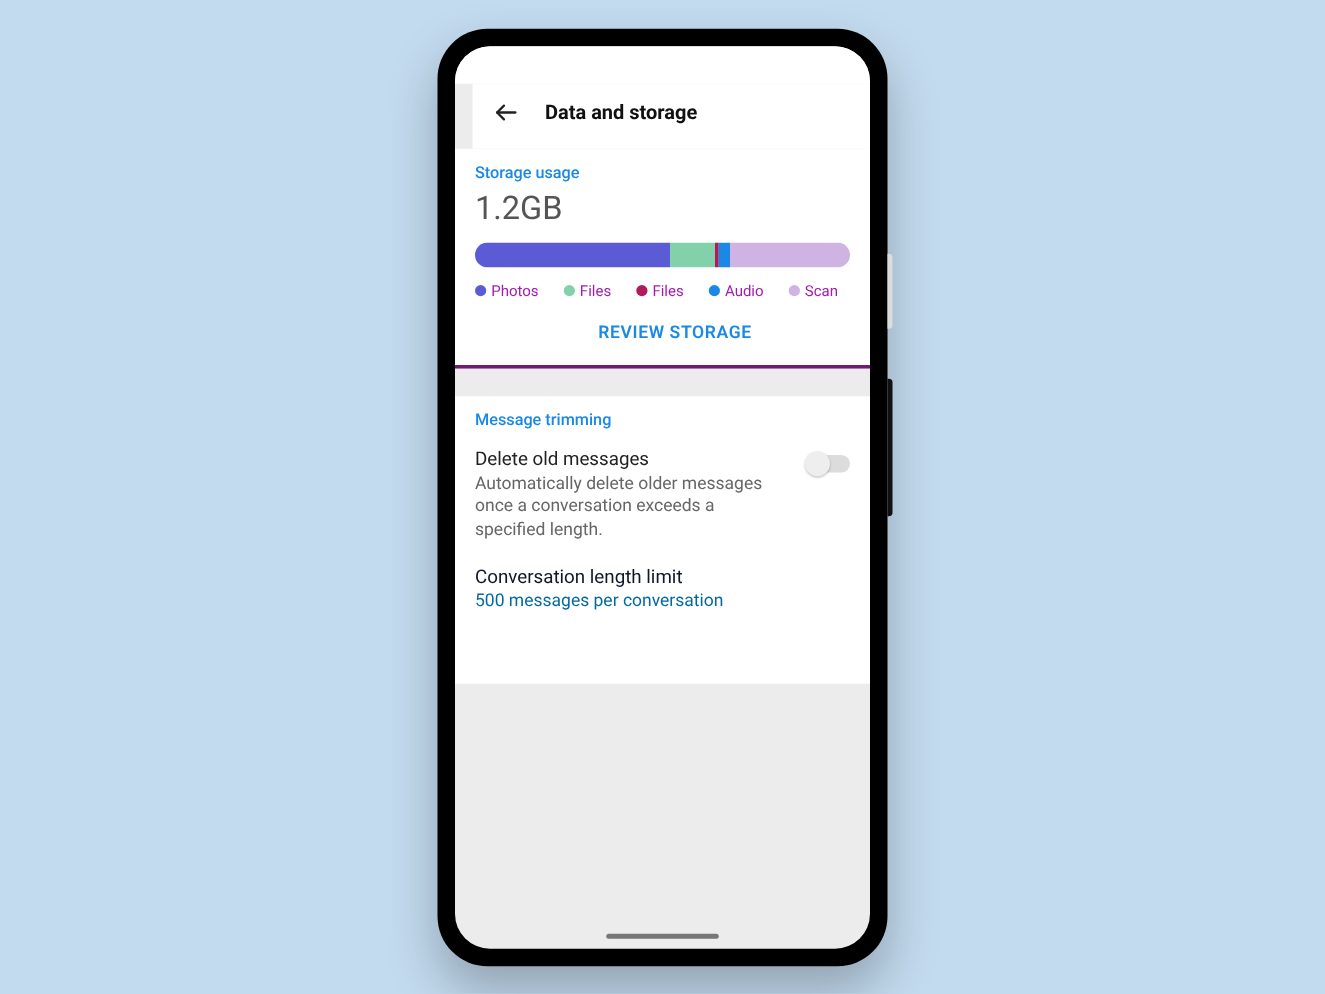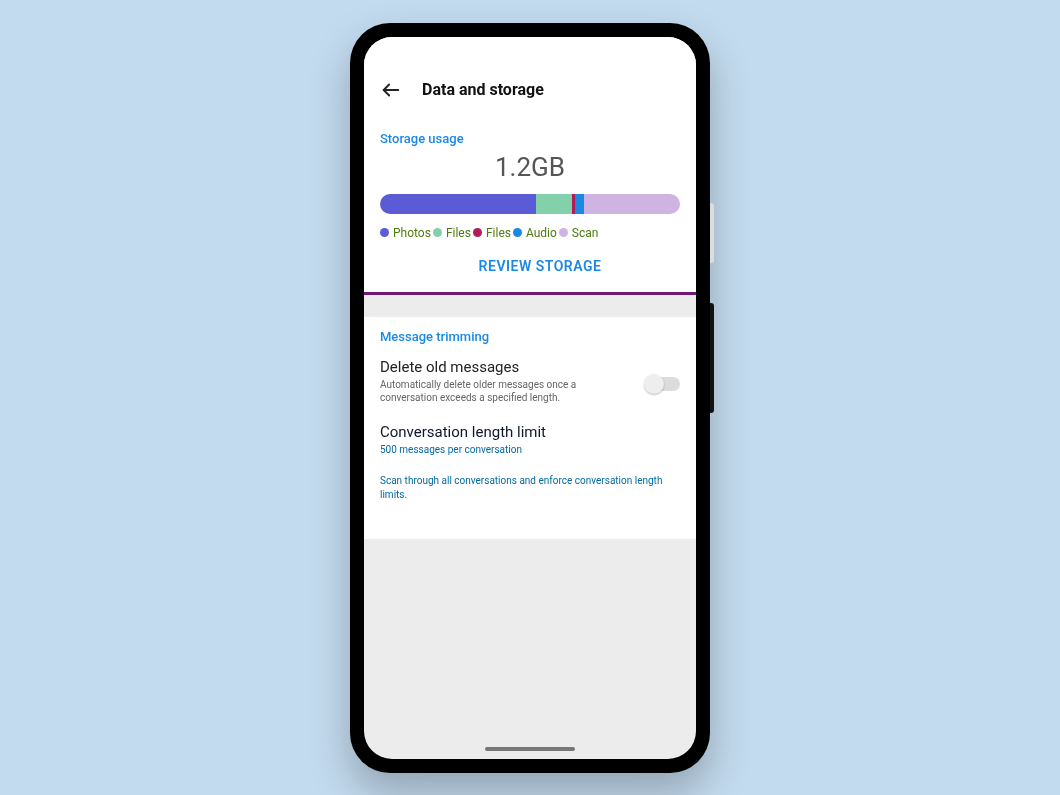--- a/index.html
+++ b/index.html
@@ -70,83 +70,84 @@
   }
   .status-spacer {
     height: 30px;
     background: #fff;
   }
   .appbar {
     background: #fff;
     display: flex;
     align-items: center;
     padding: 12px 16px 18px 16px;
+    margin-left: 14px;
   }
   .back-icon svg { display: block; }
   .appbar-title {
     margin-left: 20px;
     font-size: 16px;
     font-weight: 700;
     color: #111;
   }
   .card {
     background: #fff;
   }
   .section-header {
     color: #1a89e6;
     font-size: 13px;
     font-weight: 500;
     padding: 12px 16px 6px 16px;
   }
   .storage-card { padding-bottom: 14px; border-bottom: 3px solid #701a75; box-shadow: 0 2px 3px rgba(0,0,0,0.06);}
   .usage-value {
-    text-align: center;
+    text-align: left;
     font-size: 26px;
     color: #555;
     padding: 0 16px 8px 16px;
     font-weight: 400;
   }
   .bar {
     display: flex;
     margin: 4px 16px 8px 16px;
     height: 20px;
     border-radius: 10px;
     overflow: hidden;
   }
   .seg { height: 100%; }
   .legend {
     display: flex;
     flex-wrap: wrap;
-    gap: 2px;
+    gap: 20px;
     padding: 4px 0 8px 16px;
     font-size: 12px;
-    color: #4d7c0f;
+    color: #a21caf;
   }
   .legend-item { display: flex; align-items: center; gap: 4px; }
   .legend-swatch { width: 9px; height: 9px; border-radius: 50%; }
   .review-btn {
     text-align: center;
     color: #1a89e6;
     font-size: 14px;
     font-weight: 600;
     letter-spacing: 0.5px;
     padding: 10px 0 4px 0;
     margin-left: 20px;
   }
   .gap { height: 22px; background: #ececec; }
   .trim-card { padding-bottom: 28px; }
   .row {
     display: flex;
-    align-items: center;
+    align-items: flex-start;
     padding: 8px 16px 10px 16px;
     gap: 24px;
   }
   .row-main { flex: 1; }
   .row-title { font-size: 15px; color: #222; margin-bottom: 2px; }
-  .row-sub { font-size: 10px; color: #666; line-height: 1.35; }
+  .row-sub { font-size: 14px; color: #666; line-height: 1.35; }
   .row.disabled .row-title { color: #0f172a; }
   .row.disabled .row-sub { color: #0369a1; }
   .toggle {
     width: 34px;
     height: 14px;
     background: #dcdcdc;
     border-radius: 8px;
     position: relative;
     margin-top: 6px;
     flex-shrink: 0;
@@ -246,20 +247,19 @@
 
       <div class="row disabled">
         <div class="row-main">
           <div class="row-title">Conversation length limit</div>
           <div class="row-sub">500 messages per conversation</div>
         </div>
       </div>
 
       <div class="row disabled">
         <div class="row-main">
-          <div class="row-sub">Scan through all conversations and enforce conversation length limits.</div>
         </div>
       </div>
     </div>
 
     <div class="nav-handle"></div>
   </div>
 </div>
 
 </body></html>

